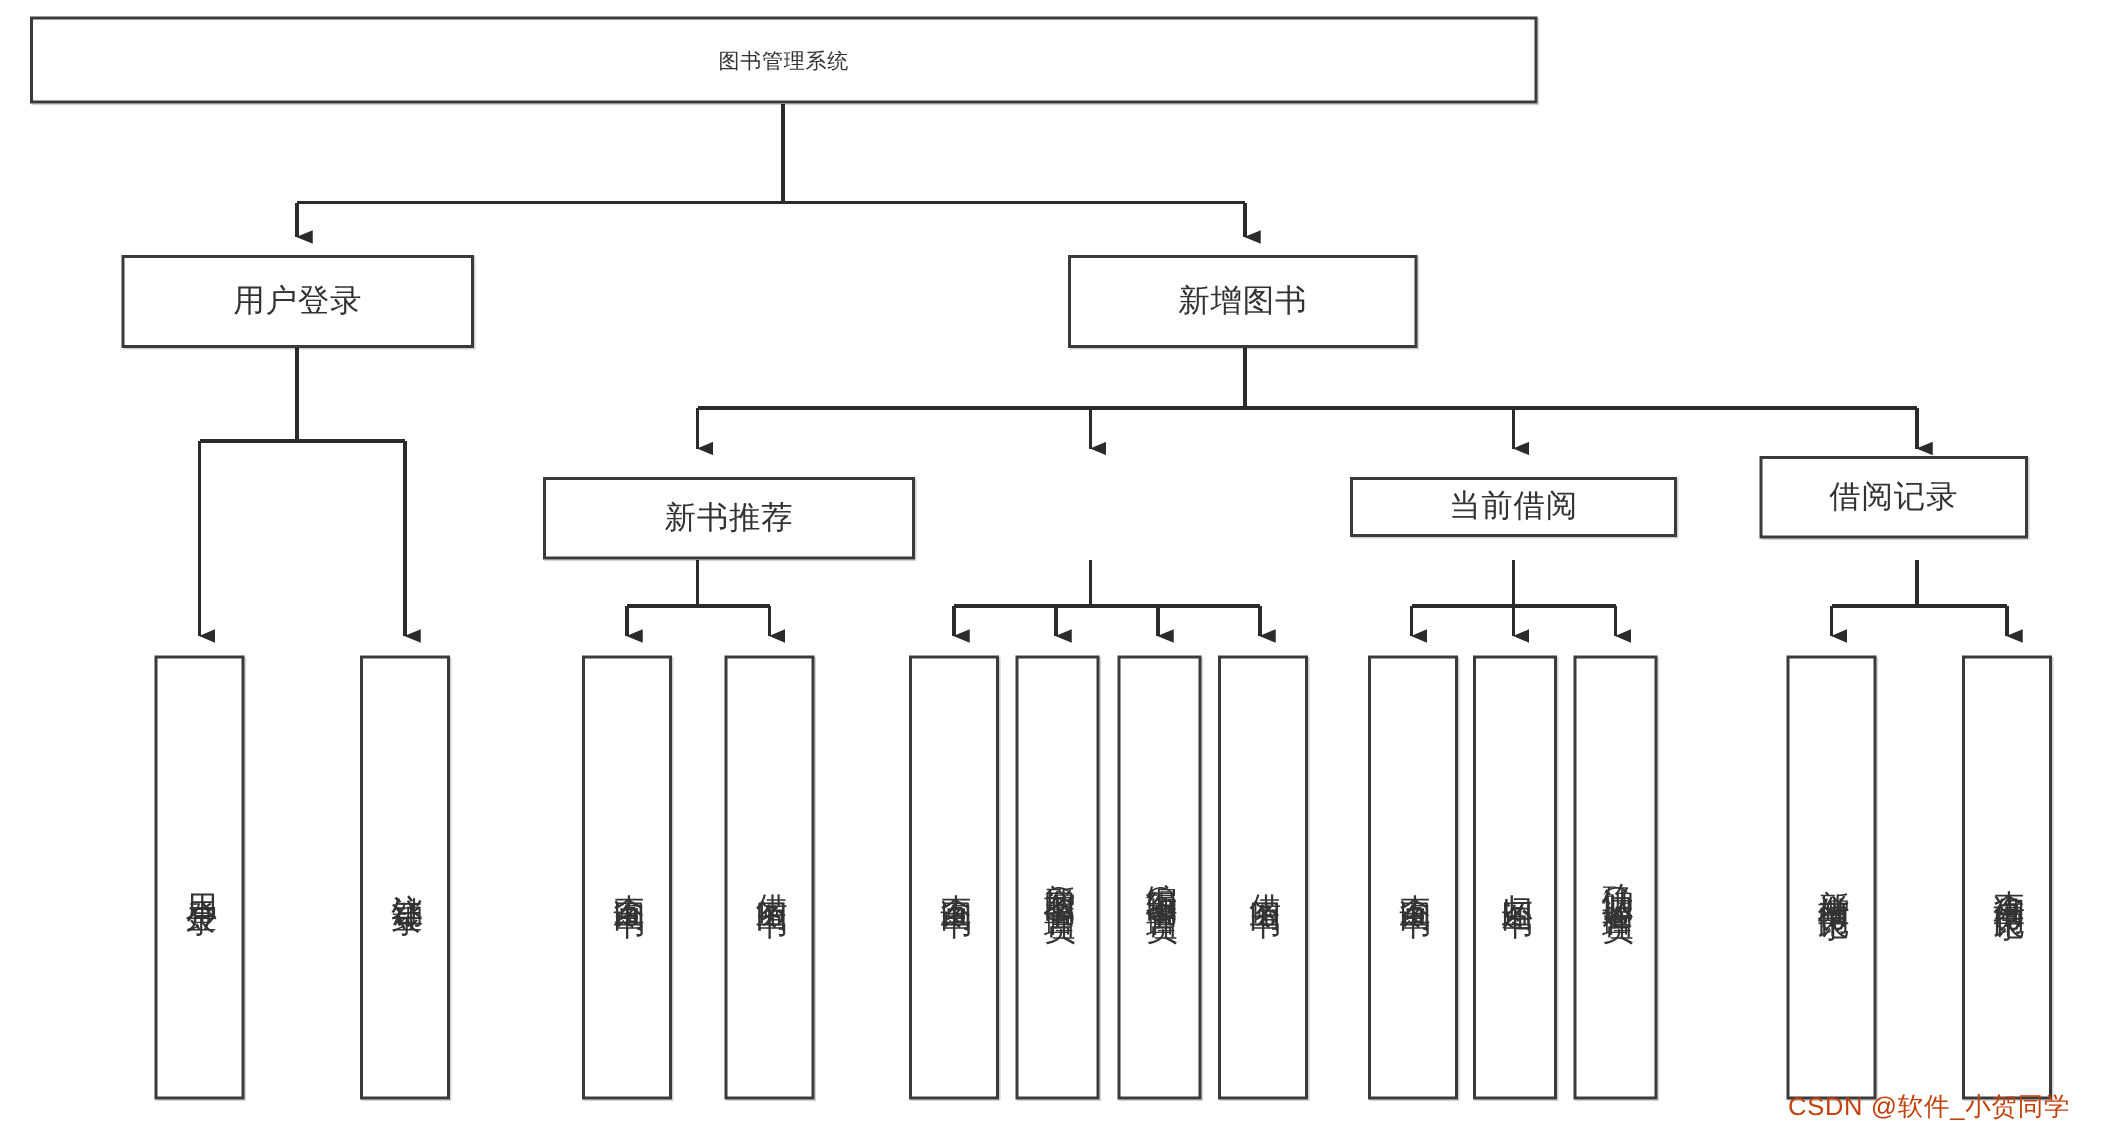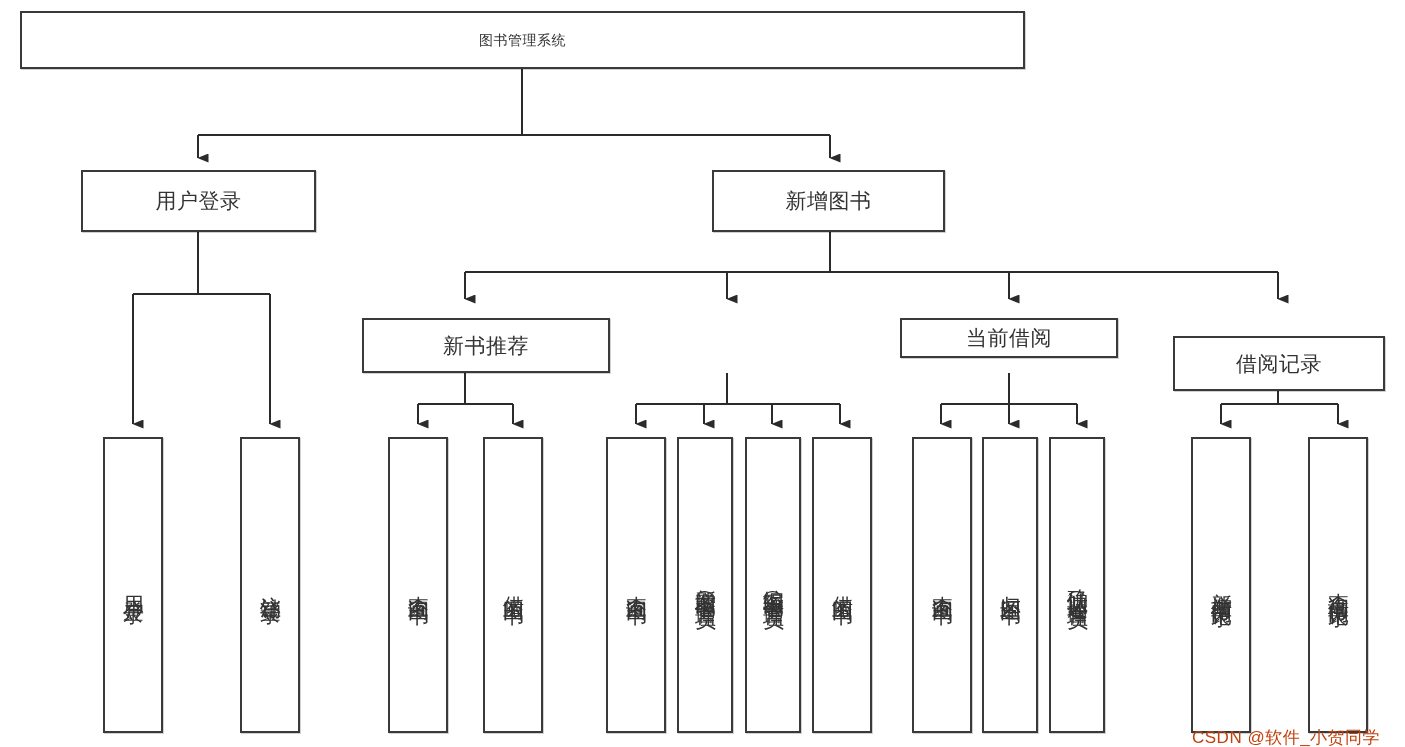--- a/index.html
+++ b/index.html
@@ -145,21 +145,21 @@
 
   <div class="node horiz" style="left:362px; top:318px; width:248px; height:55px;">
     <span class="node-label">新书推荐</span>
   </div>
 
 
   <div class="node horiz" style="left:900px; top:318px; width:218px; height:40px;">
     <span class="node-label">当前借阅</span>
   </div>
 
-  <div class="node horiz" style="left:1173px; top:336px; width:212px; height:55px;align-items:center;">
+  <div class="node horiz" style="left:1173px; top:304px; width:179px; height:55px;align-items:center;">
     <span class="node-label">借阅记录</span>
   </div>
 
   <div class="node vert" style="left:103px; top:437px; width:60px; height:296px;">
     <span class="node-label">用户登录</span>
   </div>
 
   <div class="node vert" style="left:240px; top:437px; width:60px; height:296px;">
     <span class="node-label">注销登录</span>
   </div>

